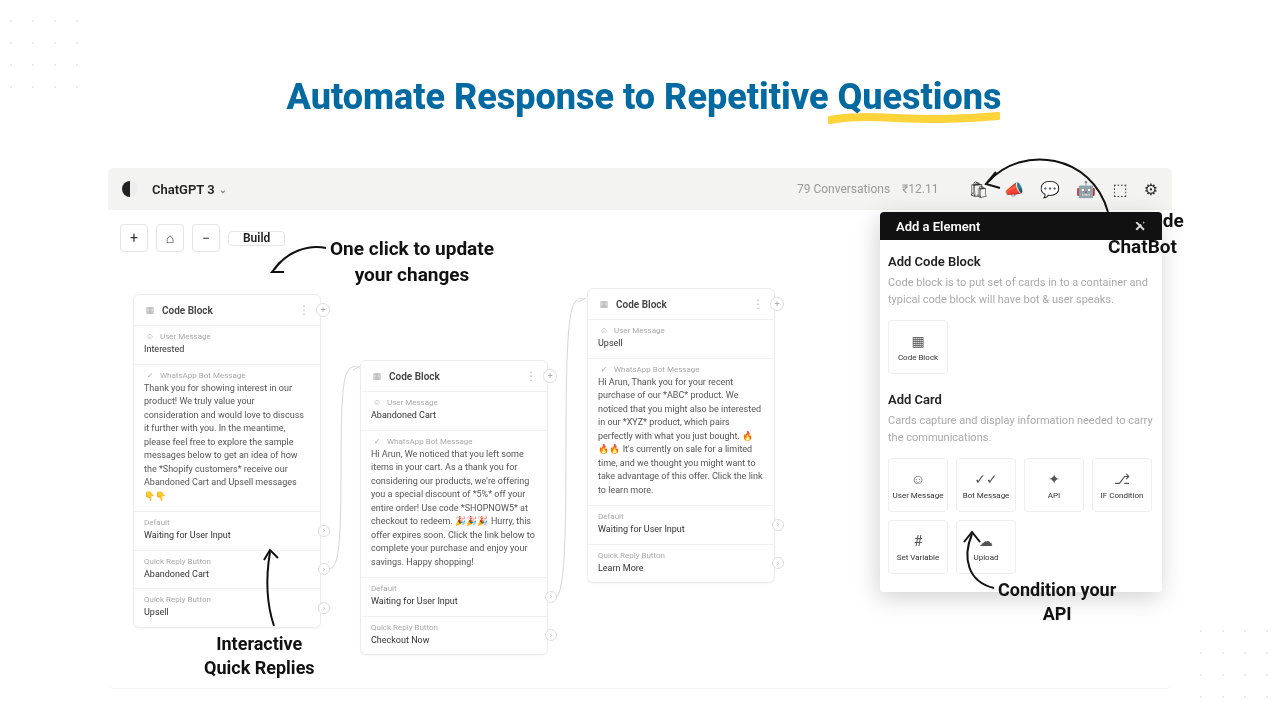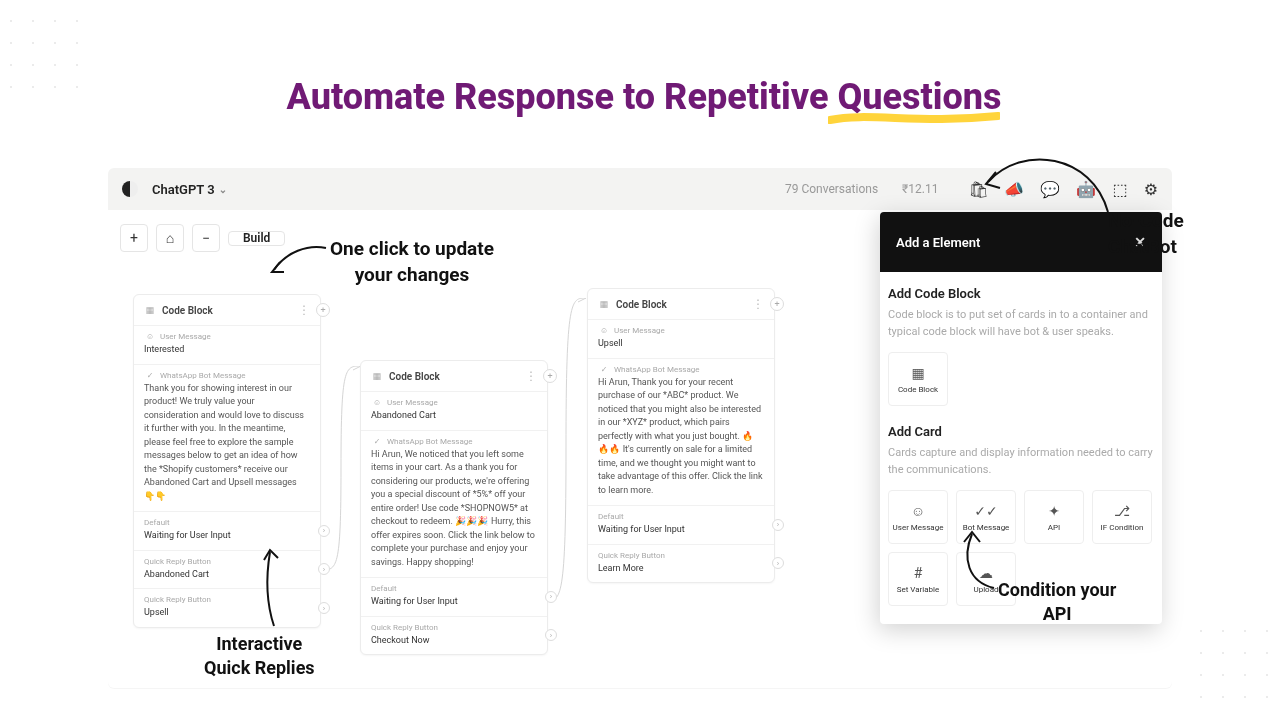--- a/index.html
+++ b/index.html
@@ -17,21 +17,21 @@
     background-image: radial-gradient(circle, #ddd 1.5px, transparent 1.5px);
     background-size: 22px 22px;
     opacity: .6;
   }
   .hero-title {
     position: absolute;
     top: 76px; left: 8px; right: 0;
     text-align: center;
     font-size: 36px;
     font-weight: 800;
-    color: #701a75;
+    color: #0369a1;
   }
   .underline-svg {
     position: absolute;
     top: 110px; left: 828px;
     width: 172px; height: 16px;
   }
   .app-shell {
     position: absolute;
     top: 168px; left: 108px; right: 108px;
     height: 520px;
@@ -45,21 +45,21 @@
     border-radius: 6px 6px 0 0;
     display: flex;
     align-items: center;
     padding: 0 14px;
     gap: 14px;
   }
   .topbar .left { display: flex; align-items: center; gap: 14px; }
   .half-circle { width: 16px; height: 16px; border-radius: 50%; background: linear-gradient(90deg, #222 50%, #eee 50%); }
   .space-name { font-size: 13px; font-weight: 600; color: #222; display: flex; align-items: center; gap: 4px; }
   .topbar .spacer { flex: 1; }
-  .topbar .stats { font-size: 12px; color: #999; display: flex; gap: 24px; }
+  .topbar .stats { font-size: 12px; color: #999; display: flex; gap: 12px; }
   .topbar .icons { display: flex; gap: 16px; margin-left: 16px; color: #333; }
   .topbar .icons span { cursor: pointer; }
   .toolbar {
     position: absolute;
     top: 224px; left: 120px;
     display: flex; gap: 8px; align-items: center;
   }
   .tb-btn {
     width: 28px; height: 28px;
     border: 1px solid #e5e5e5; border-radius: 4px;
@@ -122,21 +122,21 @@
     position: absolute;
     top: 212px; right: 118px;
     width: 282px;
     background: #fff;
     box-shadow: -2px 6px 24px rgba(0,0,0,.18);
     border-radius: 4px;
     overflow: hidden;
   }
   .panel-head {
     background: #111; color: #fff;
-    padding: 22px 16px;
+    padding: 6px 16px;
     font-size: 13px; font-weight: 600;
     display: flex; align-items: center;
   }
   .panel-head .x { margin-left: auto; font-size: 14px; cursor:pointer; color:#ddd; }
   .panel-body { padding: 14px 8px 18px; }
   .panel-h { font-size: 13px; font-weight: 600; color: #222; margin-bottom: 6px; }
   .panel-desc { font-size: 11px; color: #aaa; line-height: 1.5; margin-bottom: 12px; }
   .card-grid { display: flex; flex-wrap: wrap; gap: 8px; }
   .panel-card {
     width: 60px; height: 54px;

